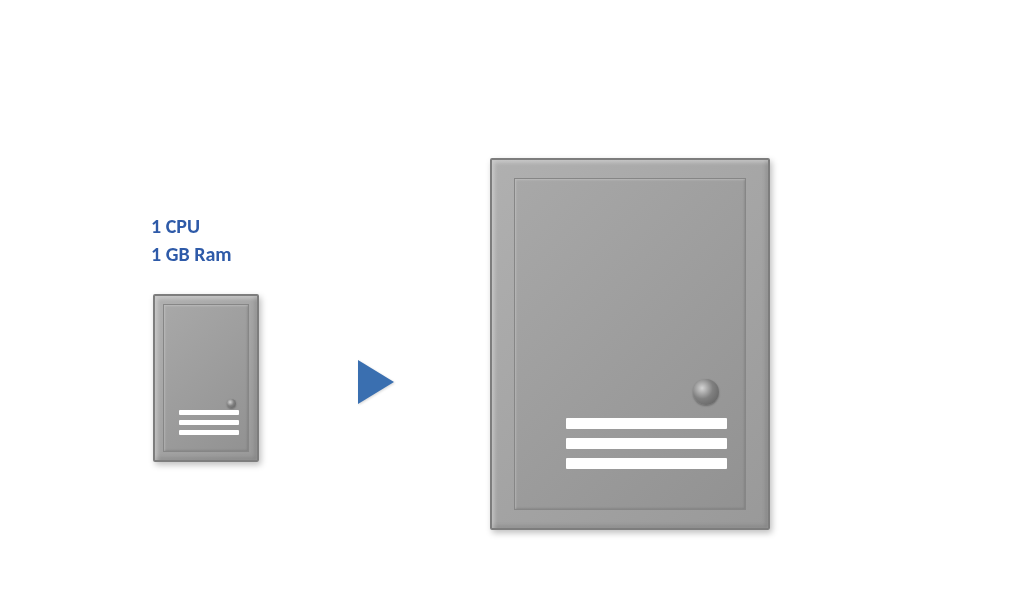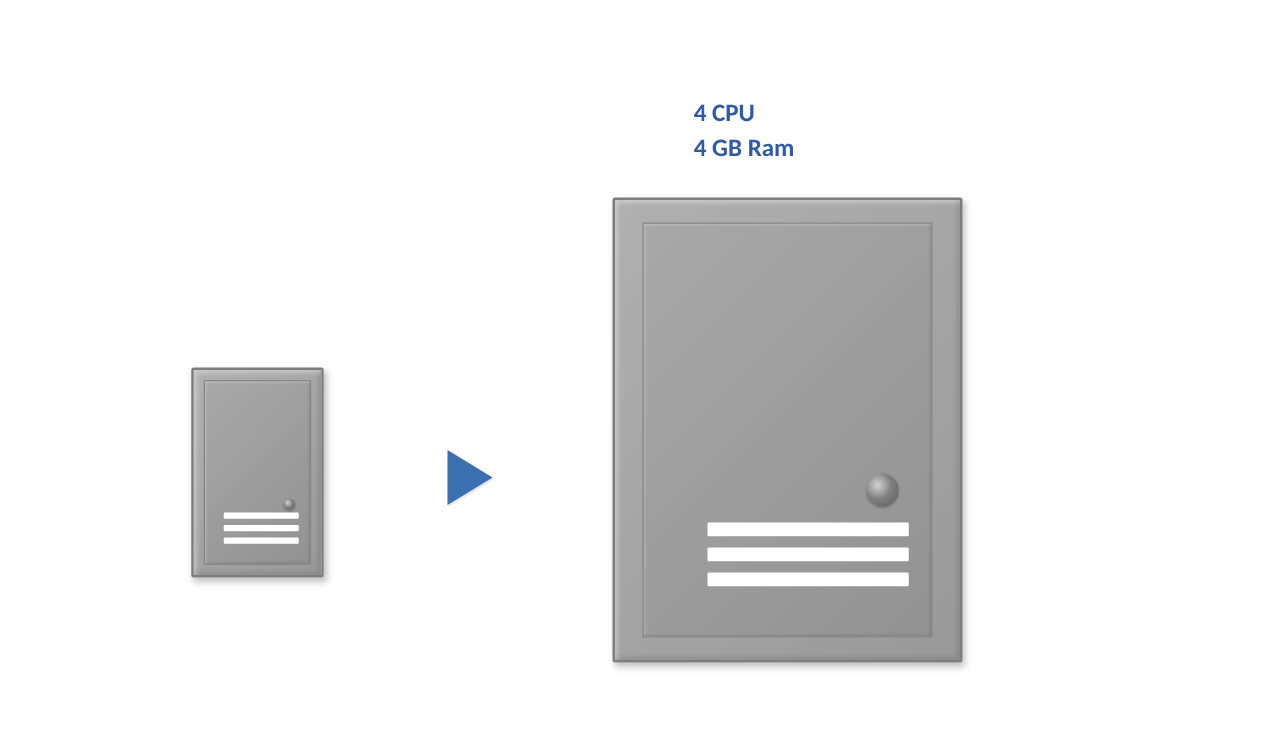--- a/index.html
+++ b/index.html
@@ -109,25 +109,25 @@
       border-bottom: 22px solid transparent;
       border-left: 36px solid #3a6fb0;
       filter: drop-shadow(1px 1px 1px rgba(0,0,0,0.15));
     }
   </style>
 </head>
 <body>
 
 <div class="container">
 
+  <div class="label label-small">
+    <div>1 CPU</div>
+    <div>1 GB Ram</div>
+  </div>
 
-  <div class="label label-large">
-    <div>4 CPU</div>
-    <div>4 GB Ram</div>
-  </div>
 
   <div class="server server-small">
     <div class="server-inner">
       <div class="knob"></div>
       <div class="vents">
         <div class="vent"></div>
         <div class="vent"></div>
         <div class="vent"></div>
       </div>
     </div>

